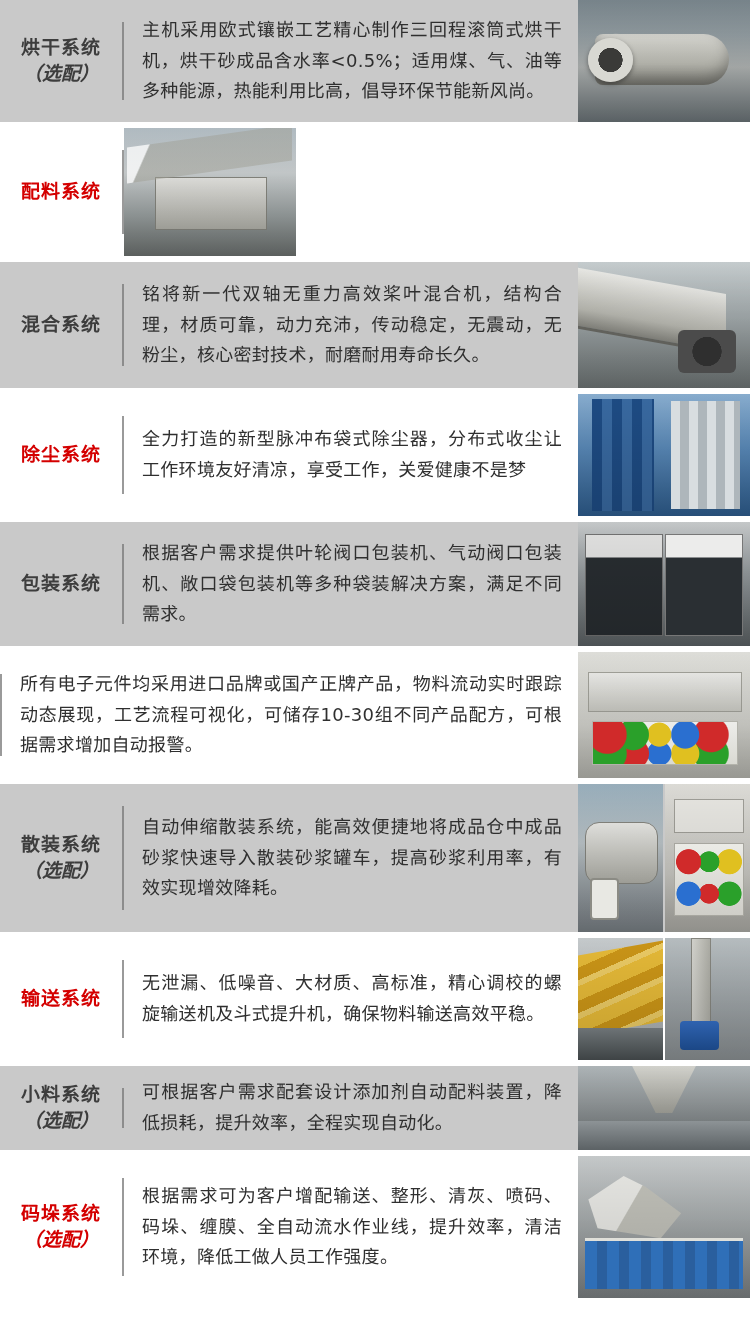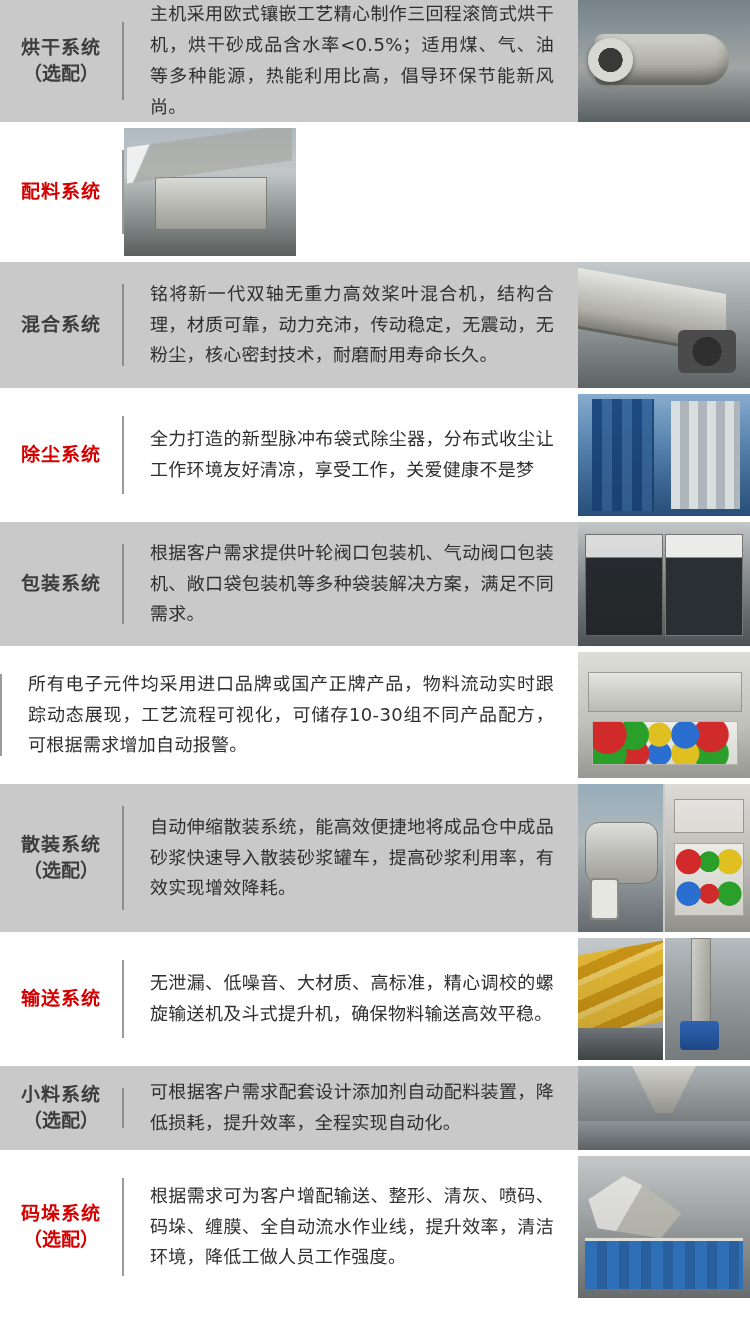--- a/index.html
+++ b/index.html
@@ -42,41 +42,42 @@
     line-height: 1.35;
     color: #3d3d3d;
   }
   .label-cell .title.red { color: #d40000; }
   .label-cell .sub {
     font-size: 19px;
     font-weight: bold;
     letter-spacing: 0px;
     line-height: 1.35;
     color: #3d3d3d;
+    font-style: italic;
   }
   .label-cell .sub.red { color: #d40000; }
 
   
   .divider {
     width: 2px;
     flex: 0 0 2px;
     background: #8c8c8c;
     margin: 22px 0;
   }
   .row.white .divider { background: #9a9a9a; }
 
   
   .desc-cell {
     flex: 1 1 auto;
     padding: 14px 16px 14px 18px;
     display: flex;
     align-items: center;
   }
   .desc-cell p {
-    margin: 8px;
+    margin: 0;
     font-size: 18px;
     line-height: 1.72;
     color: #2f2f2f;
     letter-spacing: 0.3px;
     text-align: justify;
   }
 
   
   .img-cell {
     width: 172px;

